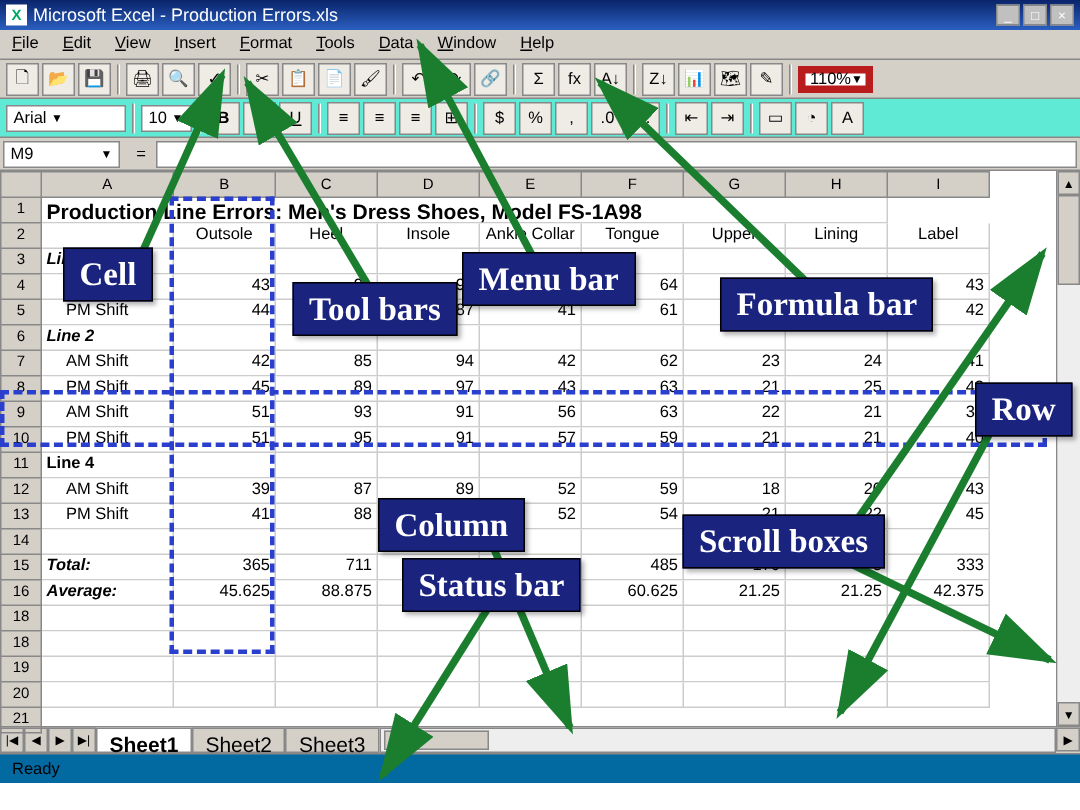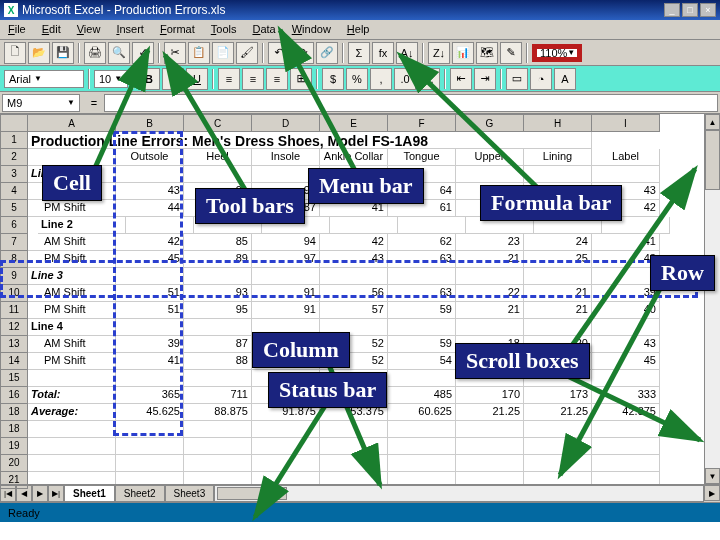--- a/index.html
+++ b/index.html
@@ -45,21 +45,21 @@
 .cw-A { width: 88px; } .cw-B { width: 68px; } .cw-C { width: 68px; } .cw-D { width: 68px; } .cw-E { width: 68px; } .cw-F { width: 68px; } .cw-G { width: 68px; } .cw-H { width: 68px; } .cw-I { width: 68px; }
 
 .vscroll { width: 16px; background: #d4d0c8; border-left: 1px solid #888; display: flex; flex-direction: column; }
 .scroll-btn { height: 16px; border: 1px solid #888; background: #d4d0c8; display: flex; align-items: center; justify-content: center; font-size: 8px; cursor: pointer; }
 .scroll-track { flex: 1; background: #eee; position: relative; }
 .scroll-thumb { position: absolute; background: #d4d0c8; border: 1px solid #888; }
 
 .sheet-tabs-row { display: flex; height: 18px; background: #d4d0c8; border-top: 1px solid #888; }
 .tab-nav { display: flex; }
 .tab-nav-btn { width: 16px; border: 1px solid #888; font-size: 8px; display: flex; align-items: center; justify-content: center; cursor: pointer; }
-.tabs { display: flex; font-size: 10px; }
+.tabs { display: flex; font-size: 14px; }
 .tab { padding: 2px 8px; border: 1px solid #888; background: #d4d0c8; cursor: pointer; }
 .tab.active { background: #fff; font-weight: bold; }
 .hscroll-strip { flex: 1; background: #eee; display: flex; align-items: center; border: 1px solid #888; position: relative; }
 
 .statusbar { background: #0369a1; height: 20px; border-top: 1px solid #888; display: flex; align-items: center; font-size: 11px; padding: 0 8px; }
 
 
 .overlay { position: absolute; top: 0; left: 0; width: 720px; height: 428px; pointer-events: none; }
 .label-tag { position: absolute; background: #1a237e; color: #fff; font-weight: bold; font-family: "Times New Roman", serif; font-size: 22px; padding: 4px 10px; border: 1px solid #000; box-shadow: 2px 2px 3px rgba(0,0,0,0.3); }
 
@@ -249,21 +249,21 @@
           <div class="cell cw-B">44</div>
           <div class="cell cw-C">83</div>
           <div class="cell cw-D">87</div>
           <div class="cell cw-E">41</div>
           <div class="cell cw-F">61</div>
           <div class="cell cw-G">21</div>
           <div class="cell cw-H">22</div>
           <div class="cell cw-I">42</div>
         </div>
         <div class="row">
-          <div class="cell cw-A lft" style="font-weight: bold;  margin-left: 10px;">Line 2</div>
+          <div class="cell cw-A lft" style="font-weight: bold; font-style: italic;">Line 2</div>
           <div class="cell cw-B"></div>
           <div class="cell cw-C"></div>
           <div class="cell cw-D"></div>
           <div class="cell cw-E"></div>
           <div class="cell cw-F"></div>
           <div class="cell cw-G"></div>
           <div class="cell cw-H"></div>
           <div class="cell cw-I"></div>
         </div>
         <div class="row">
@@ -282,31 +282,20 @@
           <div class="cell cw-B">45</div>
           <div class="cell cw-C">89</div>
           <div class="cell cw-D">97</div>
           <div class="cell cw-E">43</div>
           <div class="cell cw-F">63</div>
           <div class="cell cw-G">21</div>
           <div class="cell cw-H">25</div>
           <div class="cell cw-I">43</div>
         </div>
         <div class="row">
-          <div class="cell cw-A lft" style="font-weight: bold; font-style: italic;">Line 3</div>
-          <div class="cell cw-B"></div>
-          <div class="cell cw-C"></div>
-          <div class="cell cw-D"></div>
-          <div class="cell cw-E"></div>
-          <div class="cell cw-F"></div>
-          <div class="cell cw-G"></div>
-          <div class="cell cw-H"></div>
-          <div class="cell cw-I"></div>
-        </div>
-        <div class="row">
           <div class="cell cw-A lft" style="padding-left: 16px;">AM Shift</div>
           <div class="cell cw-B">51</div>
           <div class="cell cw-C">93</div>
           <div class="cell cw-D">91</div>
           <div class="cell cw-E">56</div>
           <div class="cell cw-F">63</div>
           <div class="cell cw-G">22</div>
           <div class="cell cw-H">21</div>
           <div class="cell cw-I">39</div>
         </div>

